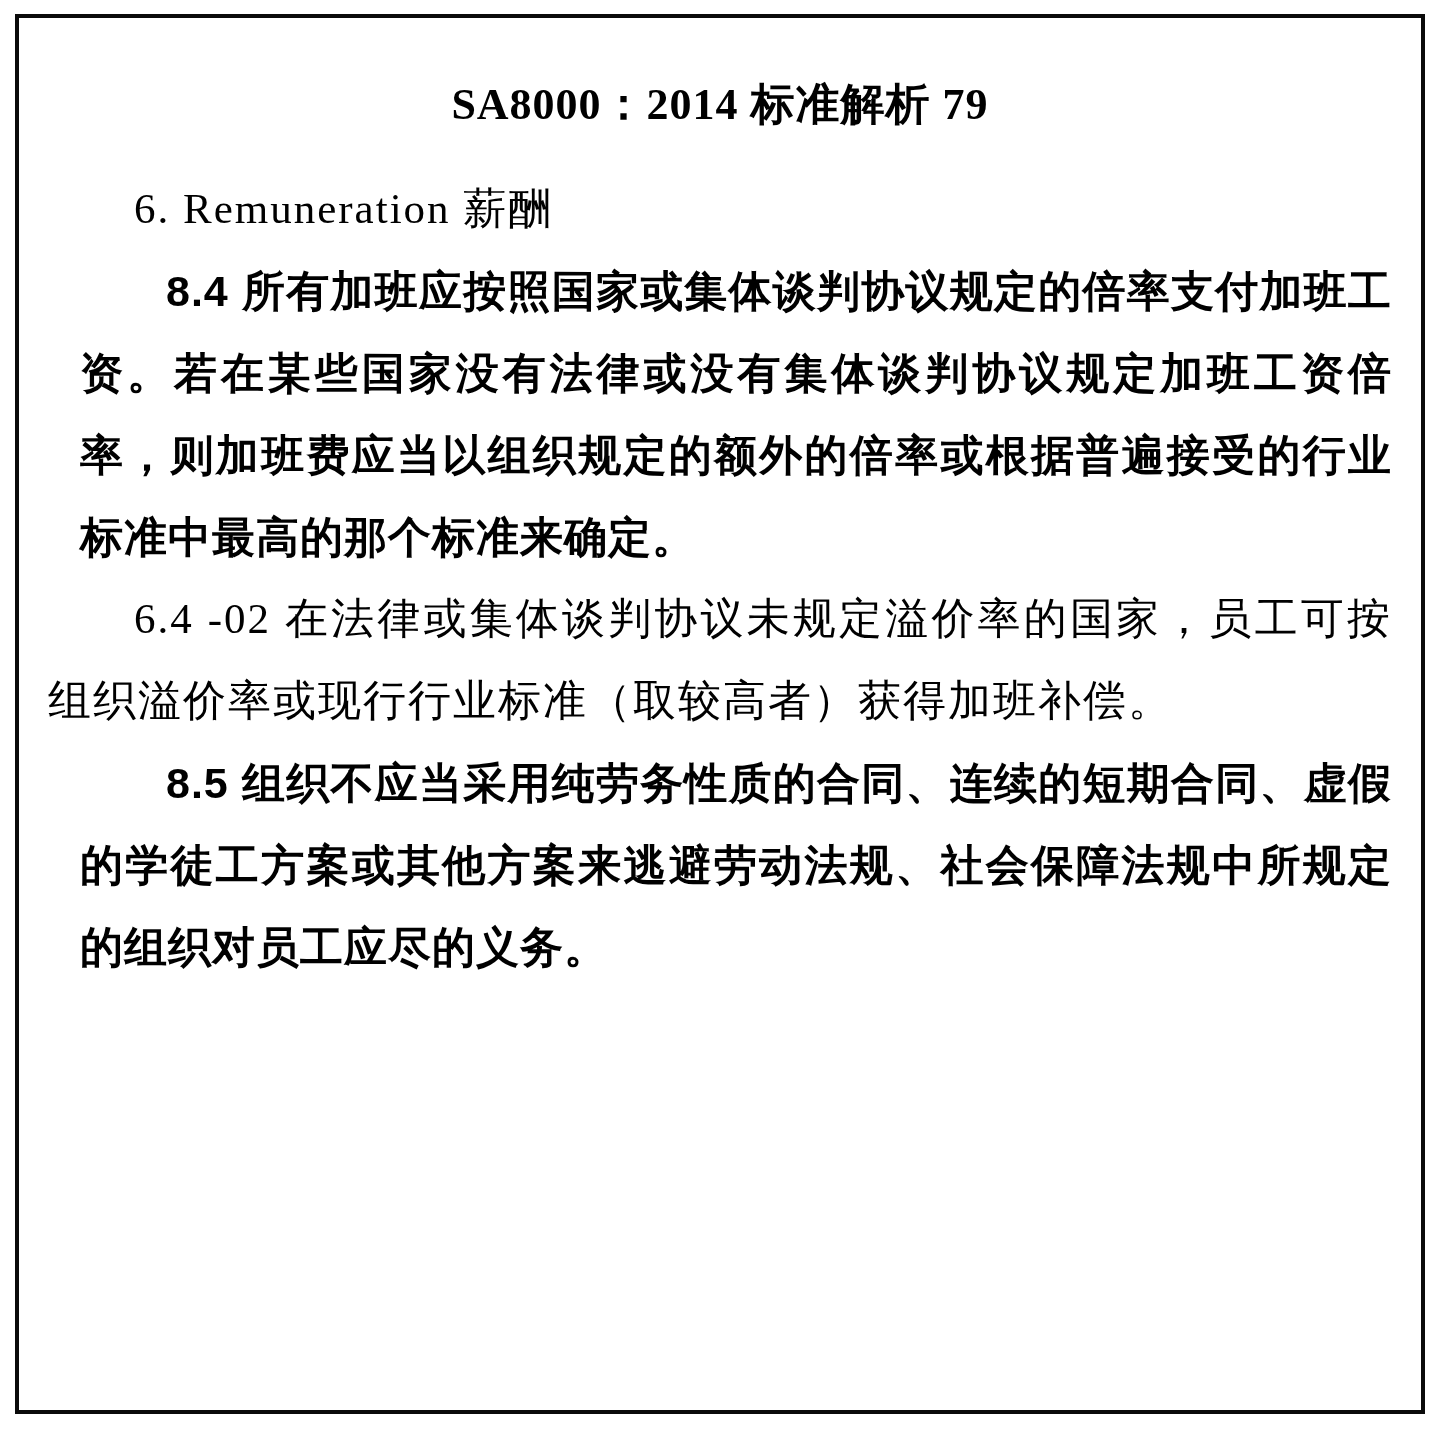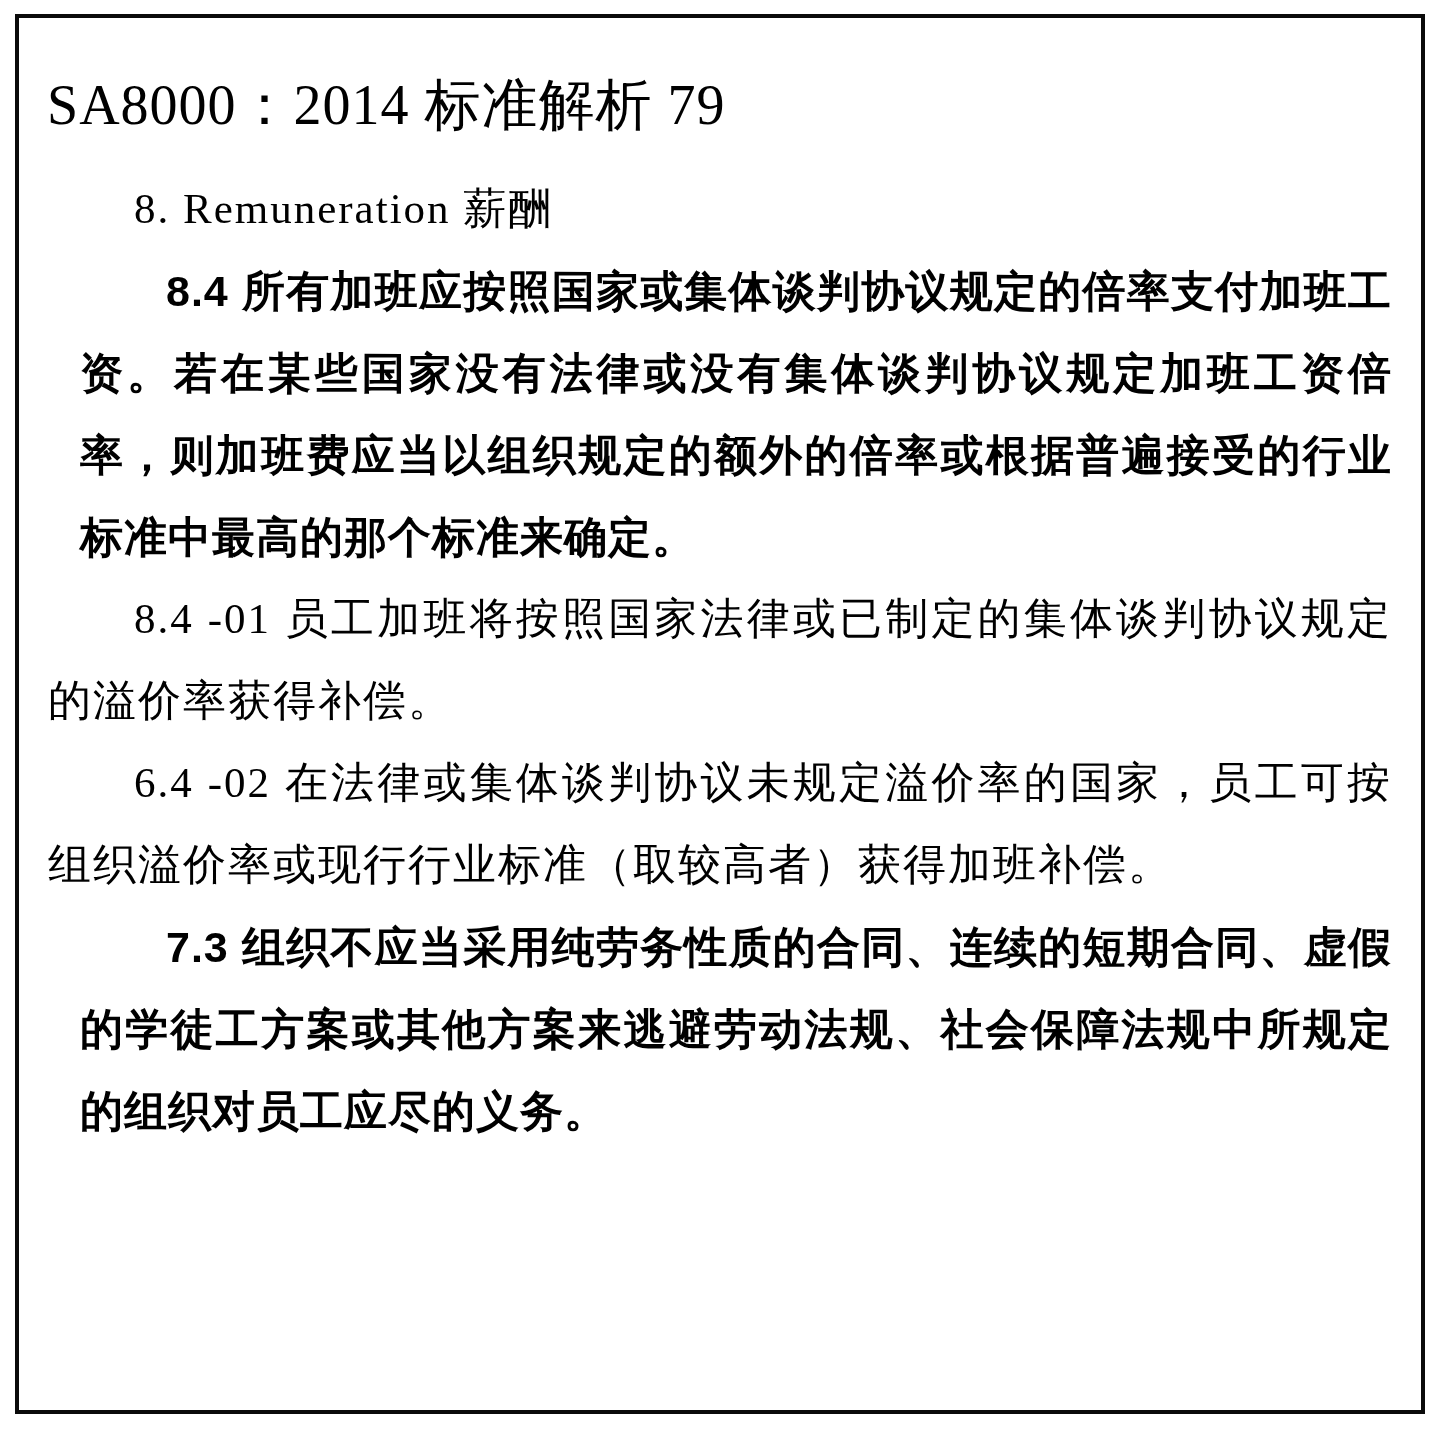--- a/index.html
+++ b/index.html
@@ -21,24 +21,24 @@
     left: 15px;
     top: 14px;
     right: 15px;
     bottom: 15px;
     border: 4px solid #0a0a0a;
     box-sizing: border-box;
     padding: 58px 28px 20px 28px;
   }
   .title {
     margin: 0 0 34px 0;
-    text-align: left;
-    font-size: 56px;
+    text-align: center;
+    font-size: 44px;
     line-height: 58px;
-    font-weight: 400;
+    font-weight: 700;
     letter-spacing: 1px;
     font-family: "Liberation Serif", "DejaVu Serif", serif;
   }
   .body-text {
     width: 1344px;
     margin: 0 auto;
   }
   .para {
     margin: 0;
     font-size: 43px;
@@ -59,20 +59,19 @@
     margin-left: 32px;
   }
 </style>
 </head>
 <body>
 
 <div class="page">
   <div class="border-frame">
     <h1 class="title">SA8000：2014 标准解析 79</h1>
     <div class="body-text">
-      <p class="para regular">8. Remuneration 薪酬</p>
+      <p class="para regular">6. Remuneration 薪酬</p>
       <p class="para bold">8.4 所有加班应按照国家或集体谈判协议规定的倍率支付加班工资。若在某些国家没有法律或没有集体谈判协议规定加班工资倍率，则加班费应当以组织规定的额外的倍率或根据普遍接受的行业标准中最高的那个标准来确定。</p>
-      <p class="para regular">8.4 -01 员工加班将按照国家法律或已制定的集体谈判协议规定的溢价率获得补偿。</p>
       <p class="para regular">6.4 -02 在法律或集体谈判协议未规定溢价率的国家，员工可按组织溢价率或现行行业标准（取较高者）获得加班补偿。</p>
-      <p class="para bold">7.3 组织不应当采用纯劳务性质的合同、连续的短期合同、虚假的学徒工方案或其他方案来逃避劳动法规、社会保障法规中所规定的组织对员工应尽的义务。</p>
+      <p class="para bold">8.5 组织不应当采用纯劳务性质的合同、连续的短期合同、虚假的学徒工方案或其他方案来逃避劳动法规、社会保障法规中所规定的组织对员工应尽的义务。</p>
     </div>
   </div>
 </div>
 
 </body></html>

